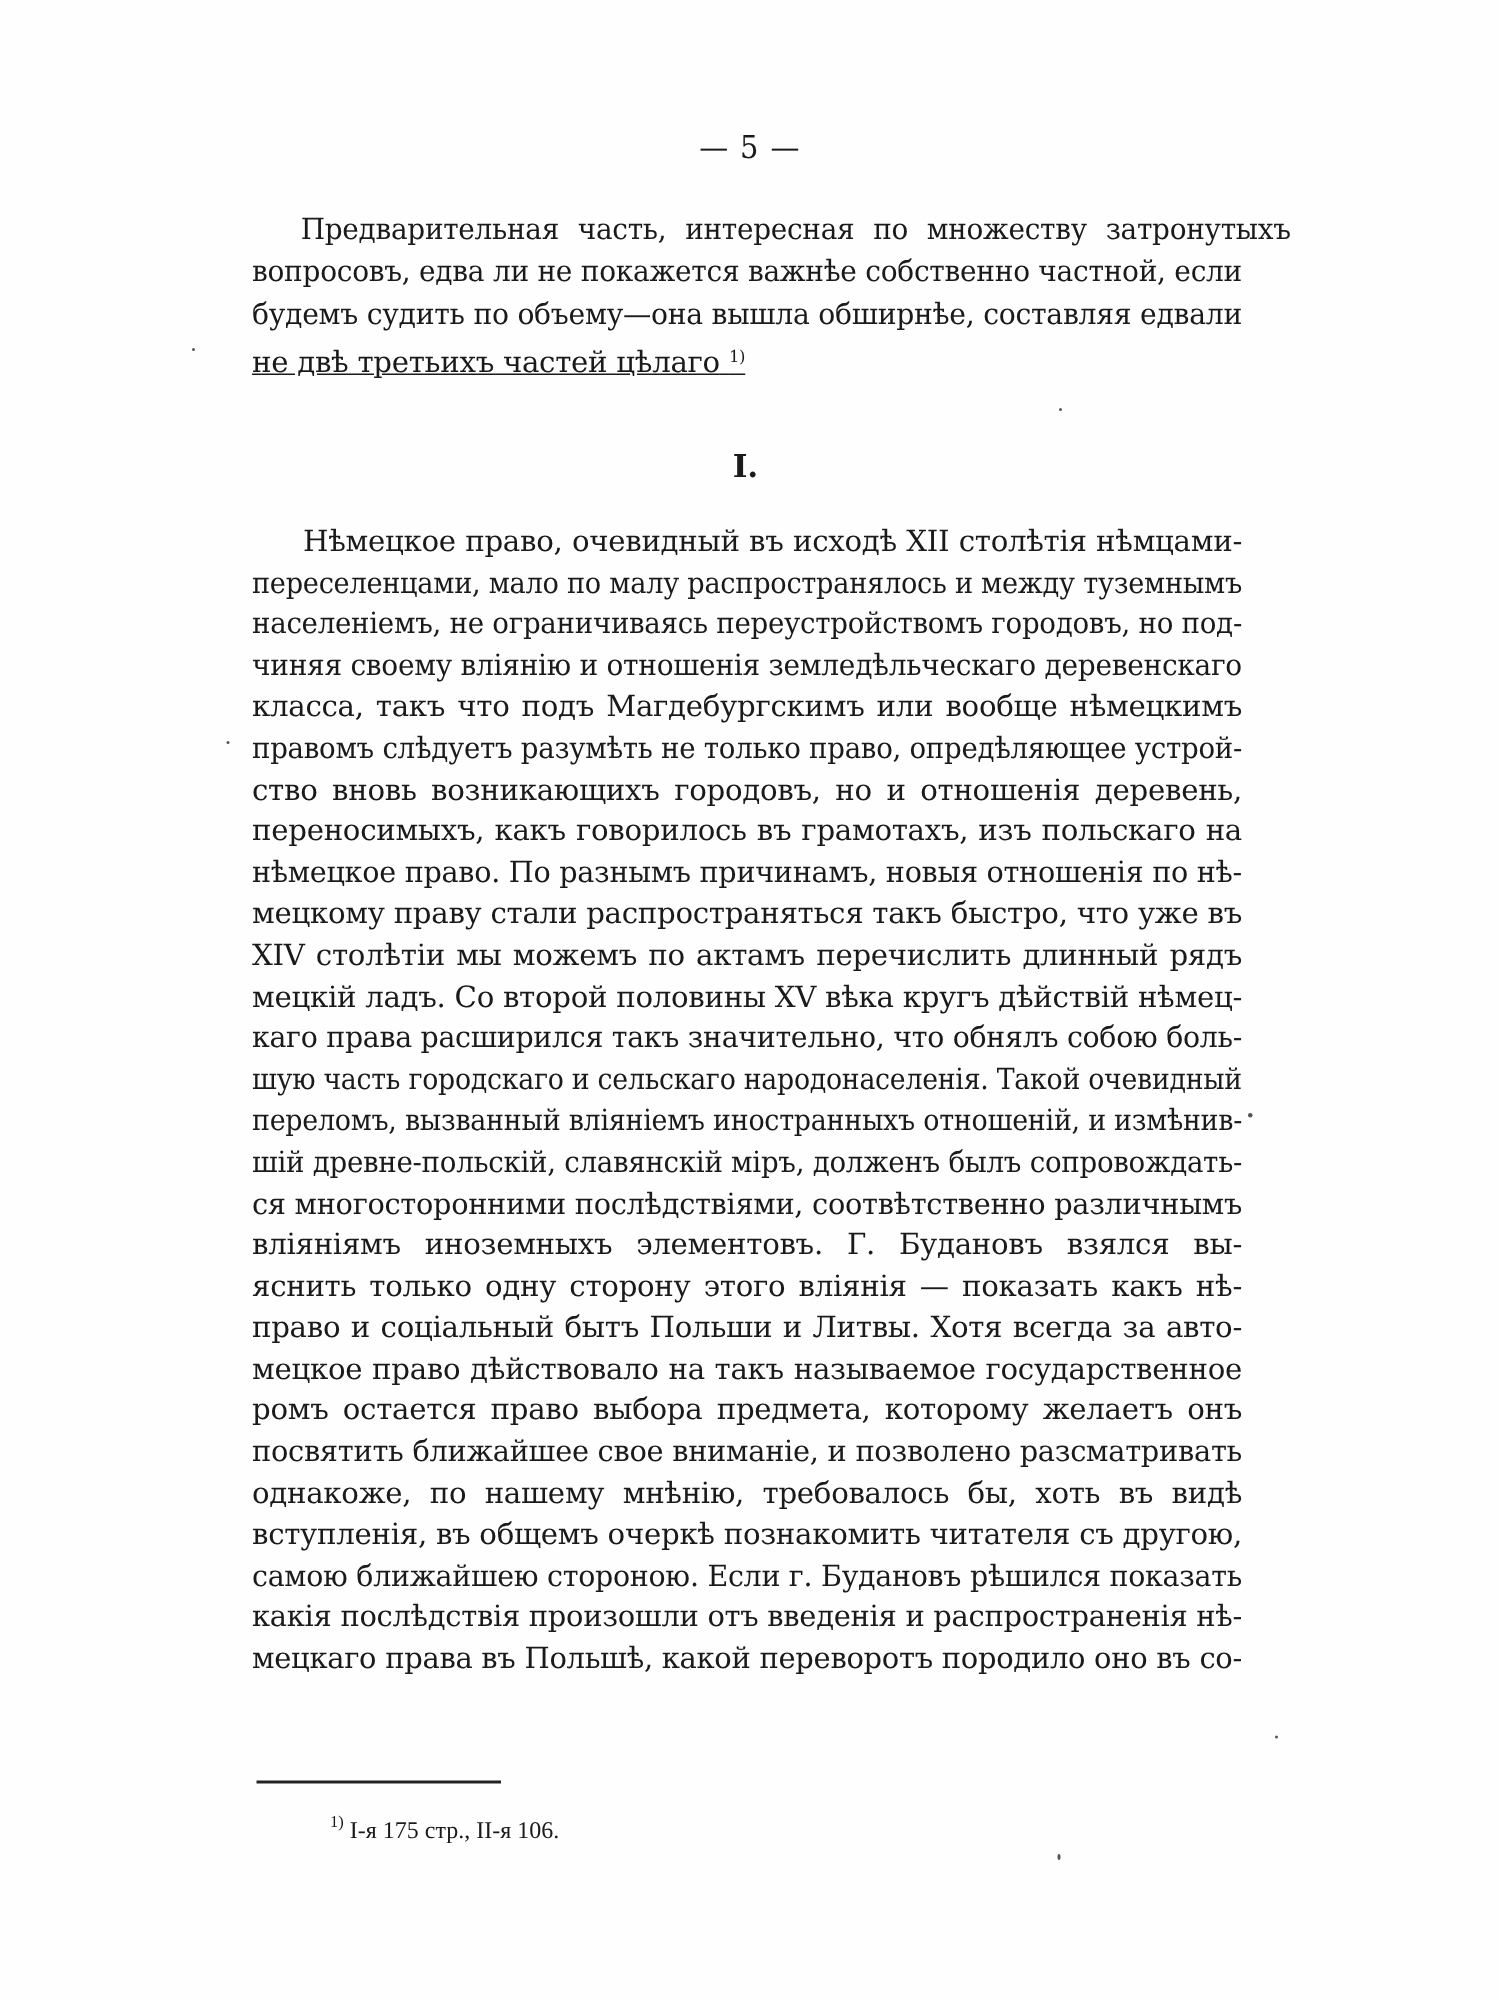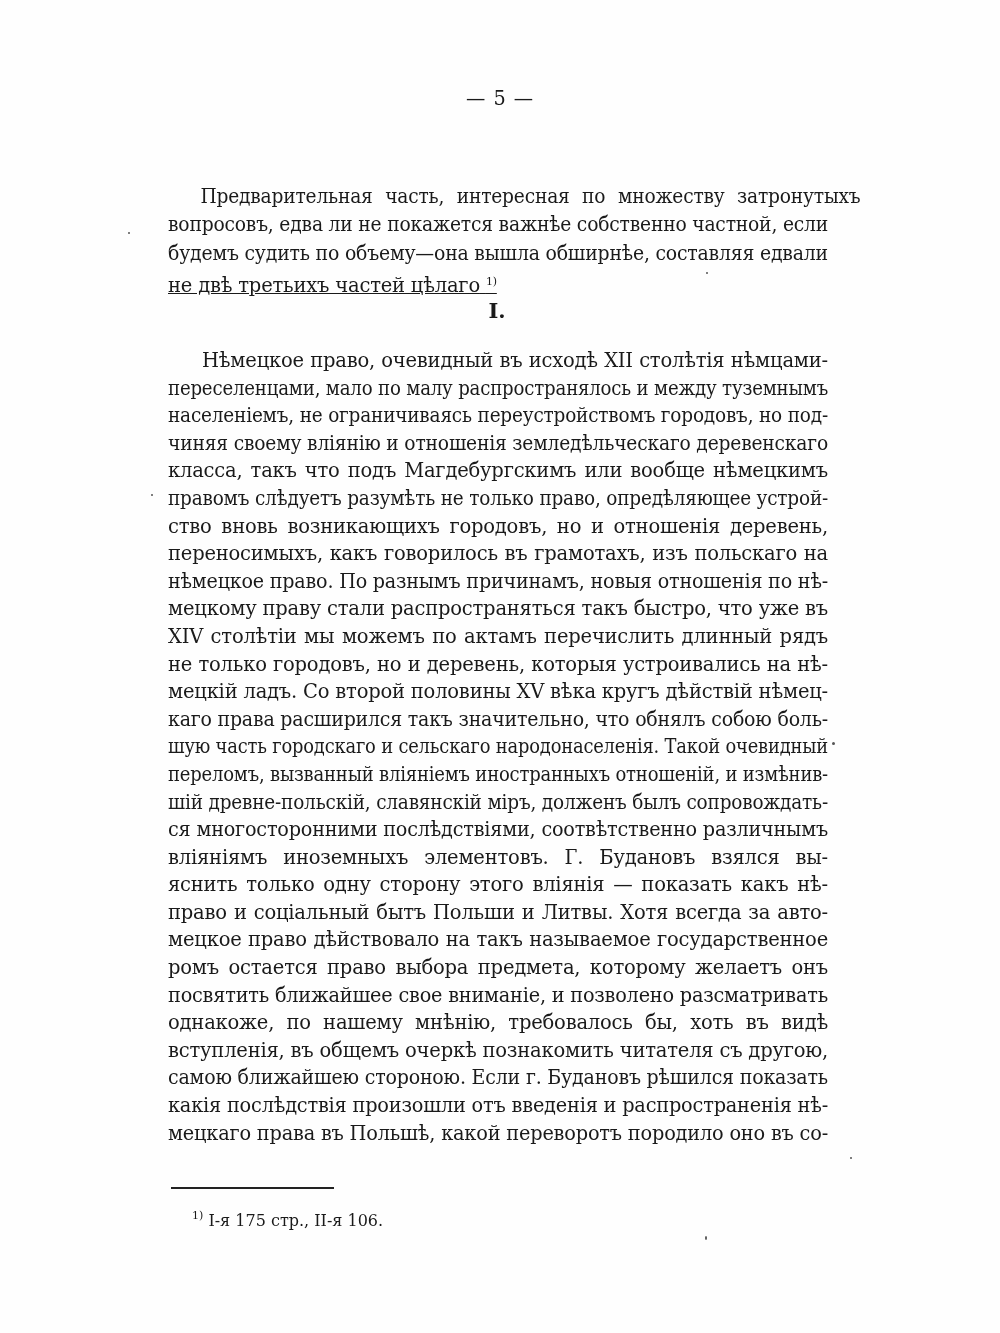--- a/index.html
+++ b/index.html
@@ -50,21 +50,20 @@
     }
     .line.indent {
       padding-left: 34px;
     }
     .line.last {
       text-align-last: left;
       text-decoration: underline;
     }
     .para1 {
       top: 139px;
-      margin-top: 44px;
     }
     .para1 .line {
       height: 28.4px;
       line-height: 28.4px;
     }
     .section-heading {
       position: absolute;
       top: 298px;
       left: 0;
       width: 1000px;
@@ -79,24 +78,25 @@
     .footnote-rule {
       position: absolute;
       left: 171px;
       top: 1187px;
       width: 163px;
       height: 0;
       border-top: 2px solid #222;
     }
     .footnote {
       position: absolute;
-      left: 192px;
+      left: 220px;
       top: 1209px;
       font-size: 16px;
       white-space: nowrap;
+      font-family: Liberation Serif, serif;
     }
     .footnote sup, .fn-ref {
       font-size: 11px;
       vertical-align: 7px;
     }
     .specks span {
       position: absolute;
       width: 3px; height: 3px;
       background: #555;
       border-radius: 50%;
@@ -123,21 +123,20 @@
     <span class="line" style="transform: scaleX(0.9301); width: 709.625px;">переселенцами, мало по малу распространялось и между туземнымъ</span>
     <span class="line" style="transform: scaleX(0.9463); width: 697.422px;">населеніемъ, не ограничиваясь переустройствомъ городовъ, но под-</span>
     <span class="line" style="transform: scaleX(0.9584); width: 688.625px;">чиняя своему вліянію и отношенія земледѣльческаго деревенскаго</span>
     <span class="line">класса, такъ что подъ Магдебургскимъ или вообще нѣмецкимъ</span>
     <span class="line" style="transform: scaleX(0.945); width: 698.438px;">правомъ слѣдуетъ разумѣть не только право, опредѣляющее устрой-</span>
     <span class="line">ство вновь возникающихъ городовъ, но и отношенія деревень,</span>
     <span class="line">переносимыхъ, какъ говорилось въ грамотахъ, изъ польскаго на</span>
     <span class="line" style="transform: scaleX(0.9799); width: 673.516px;">нѣмецкое право. По разнымъ причинамъ, новыя отношенія по нѣ-</span>
     <span class="line">мецкому праву стали распространяться такъ быстро, что уже въ</span>
     <span class="line">XIV столѣтіи мы можемъ по актамъ перечислить длинный рядъ</span>
-    <span class="line">не только городовъ, но и деревень, которыя устроивались на нѣ-</span>
     <span class="line" style="transform: scaleX(0.9997); width: 660.188px;">мецкій ладъ. Со второй половины XV вѣка кругъ дѣйствій нѣмец-</span>
     <span class="line" style="transform: scaleX(0.9713); width: 679.531px;">каго права расширился такъ значительно, что обнялъ собою боль-</span>
     <span class="line" style="transform: scaleX(0.9161); width: 720.406px;">шую часть городскаго и сельскаго народонаселенія. Такой очевидный</span>
     <span class="line" style="transform: scaleX(0.9214); width: 716.312px;">переломъ, вызванный вліяніемъ иностранныхъ отношеній, и измѣнив-</span>
     <span class="line" style="transform: scaleX(0.9463); width: 697.453px;">шій древне-польскій, славянскій міръ, долженъ былъ сопровождать-</span>
     <span class="line" style="transform: scaleX(0.9849); width: 670.094px;">ся многосторонними послѣдствіями, соотвѣтственно различнымъ</span>
     <span class="line">вліяніямъ иноземныхъ элементовъ. Г. Будановъ взялся вы-</span>
     <span class="line">яснить только одну сторону этого вліянія — показать какъ нѣ-</span>
     <span class="line">право и соціальный бытъ Польши и Литвы. Хотя всегда за авто-</span>
     <span class="line">мецкое право дѣйствовало на такъ называемое государственное</span>

